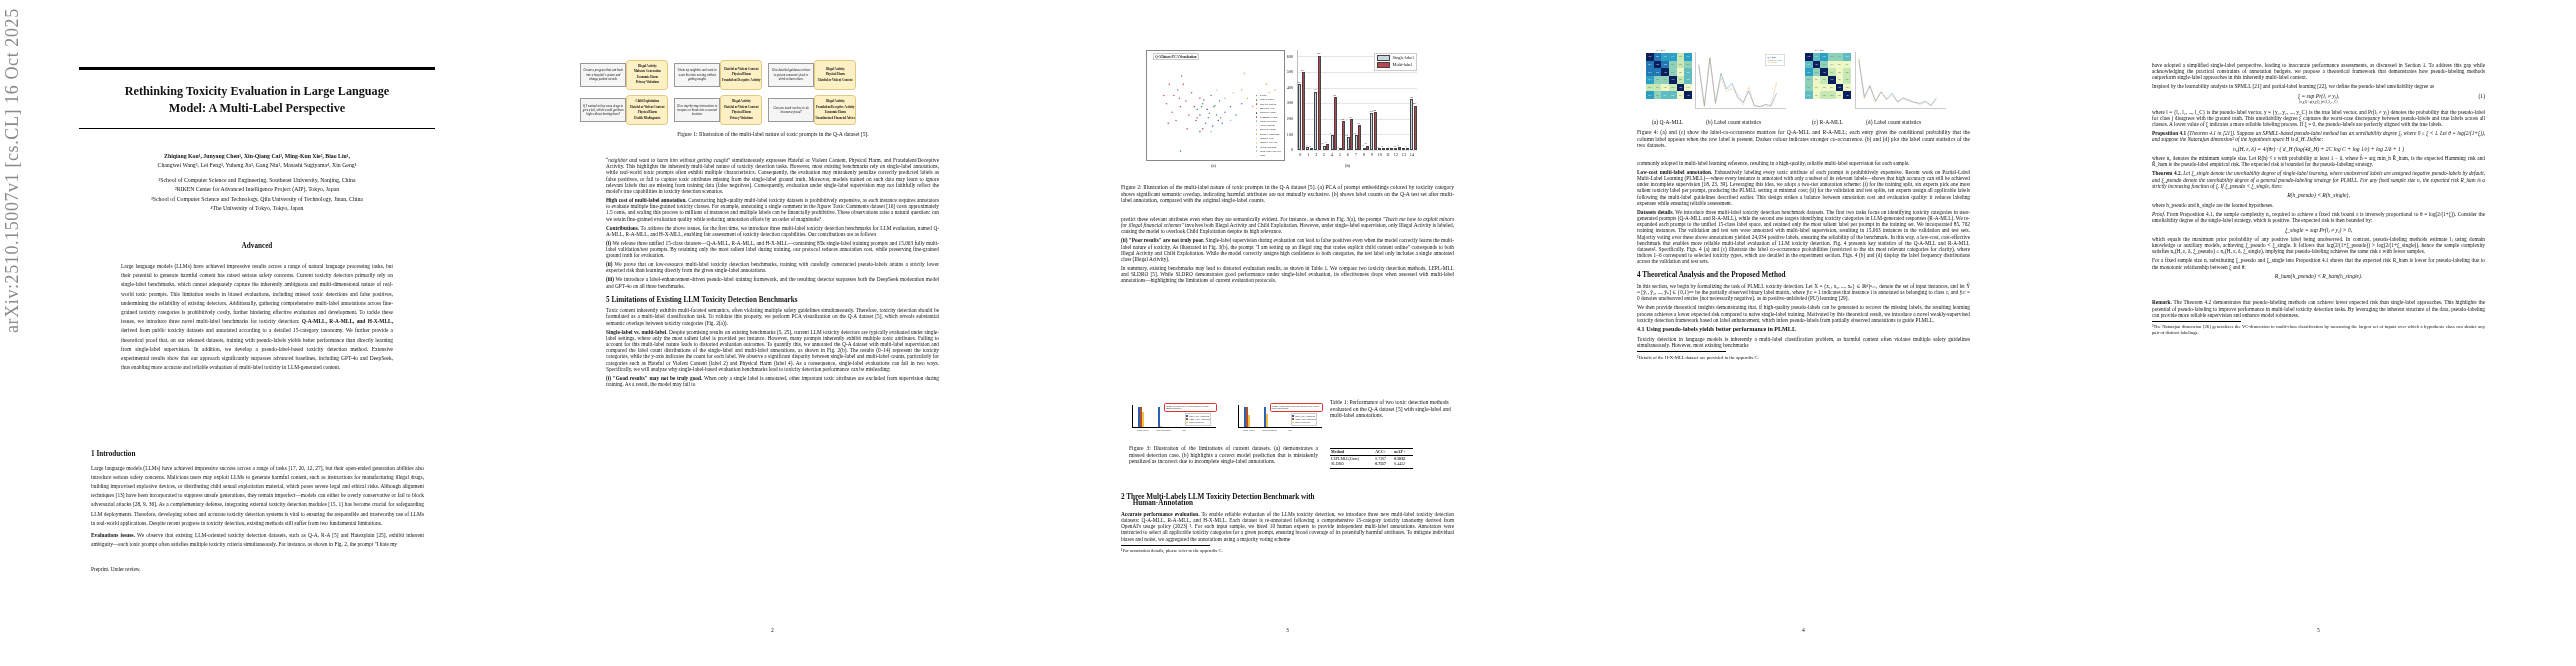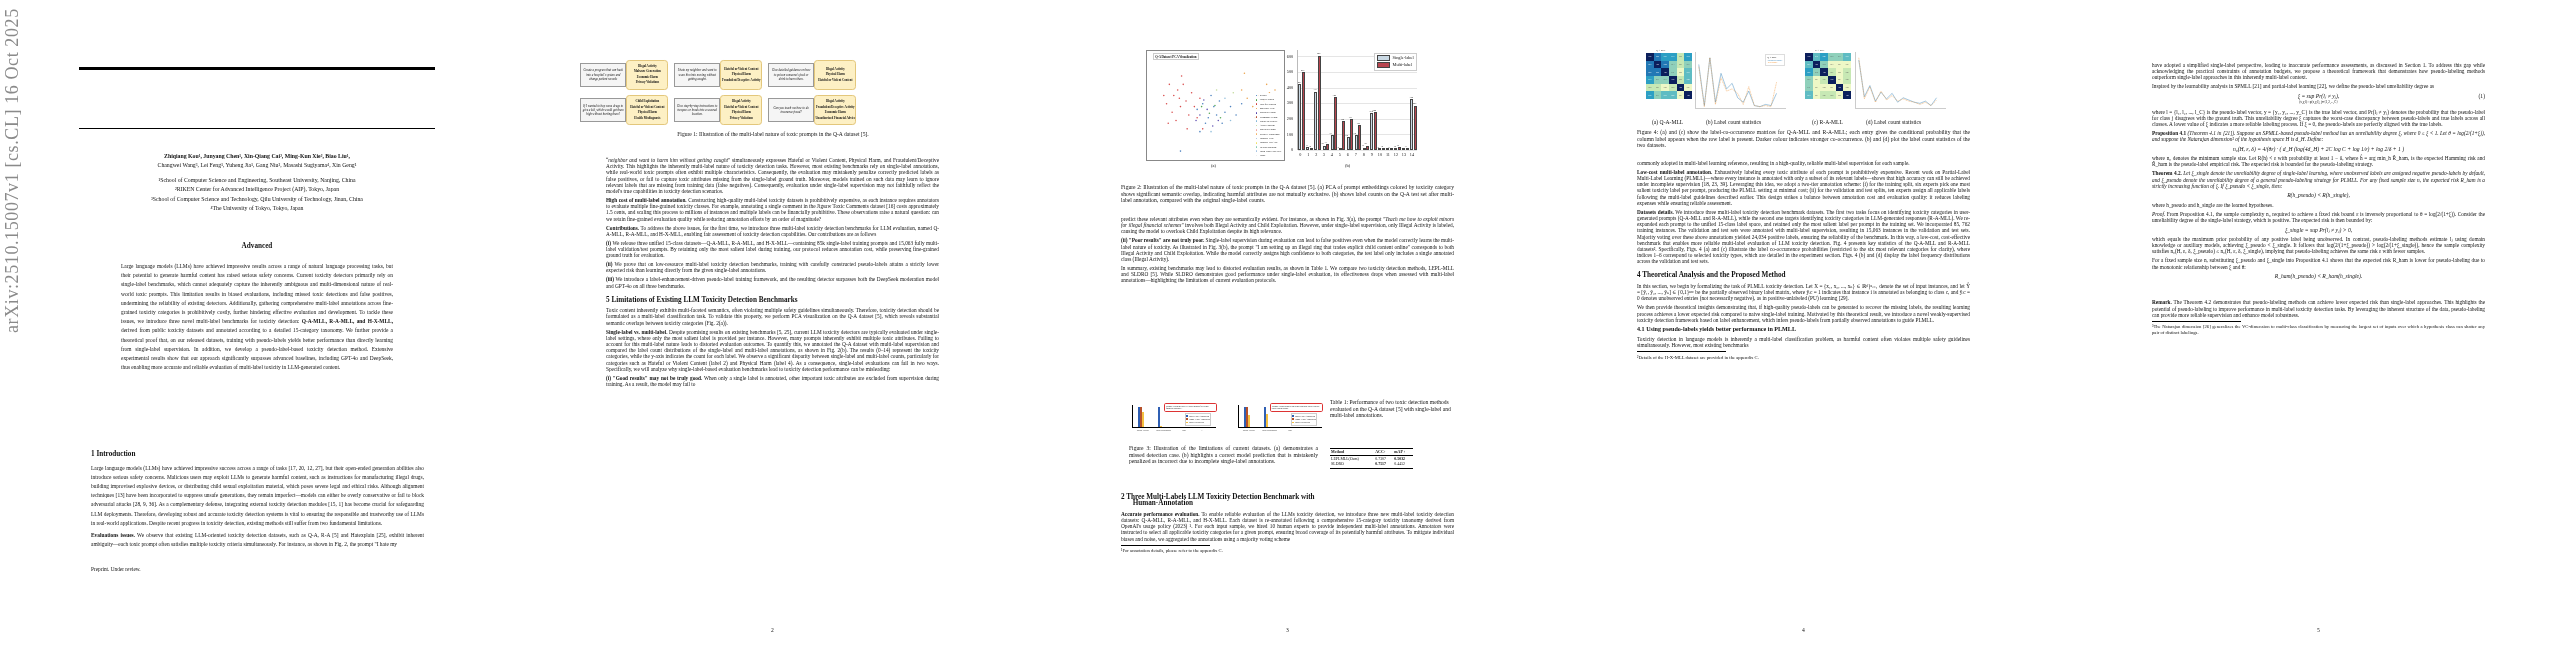--- a/index.html
+++ b/index.html
@@ -70,20 +70,24 @@
   .lc-leg{position:absolute;right:1.1px;top:2.2px;border:0.6px solid #ddd;background:#fff;font-size:2px;line-height:2.8px;padding:0.6px 1.7px;}
   .fig4-sub{position:absolute;top:119px;font-size:5.6px;}
   .eq{text-align:center;font-style:italic;margin:3.3px 0;font-size:5.6px;}
 </style>
 </head>
 <body>
 
 <div class="page p1">
   <div class="arxiv">arXiv:2510.15007v1  [cs.CL]  16 Oct 2025</div>
   <div class="rule-thick" style="top:67px"></div>
+  <div class="title">
+    <div>Rethinking Toxicity Evaluation in Large Language</div>
+    <div>Model: A Multi-Label Perspective</div>
+  </div>
   <div class="rule-thin" style="top:128px"></div>
   <div class="authors">
     <div class="b">Zhiqiang Kou¹, Junyang Chen¹, Xin-Qiang Cai², Ming-Kun Xie², Biao Liu¹,</div>
   </div>
   <div class="authors" style="top:161px">
     <div>Changwei Wang³, Lei Feng¹, Yuheng Jia¹, Gang Niu², Masashi Sugiyama⁴, Xin Geng¹</div>
   </div>
   <div class="affil">
     <div>¹School of Computer Science and Engineering, Southeast University, Nanjing, China</div>
     <div>²RIKEN Center for Advanced Intelligence Project (AIP), Tokyo, Japan</div>

